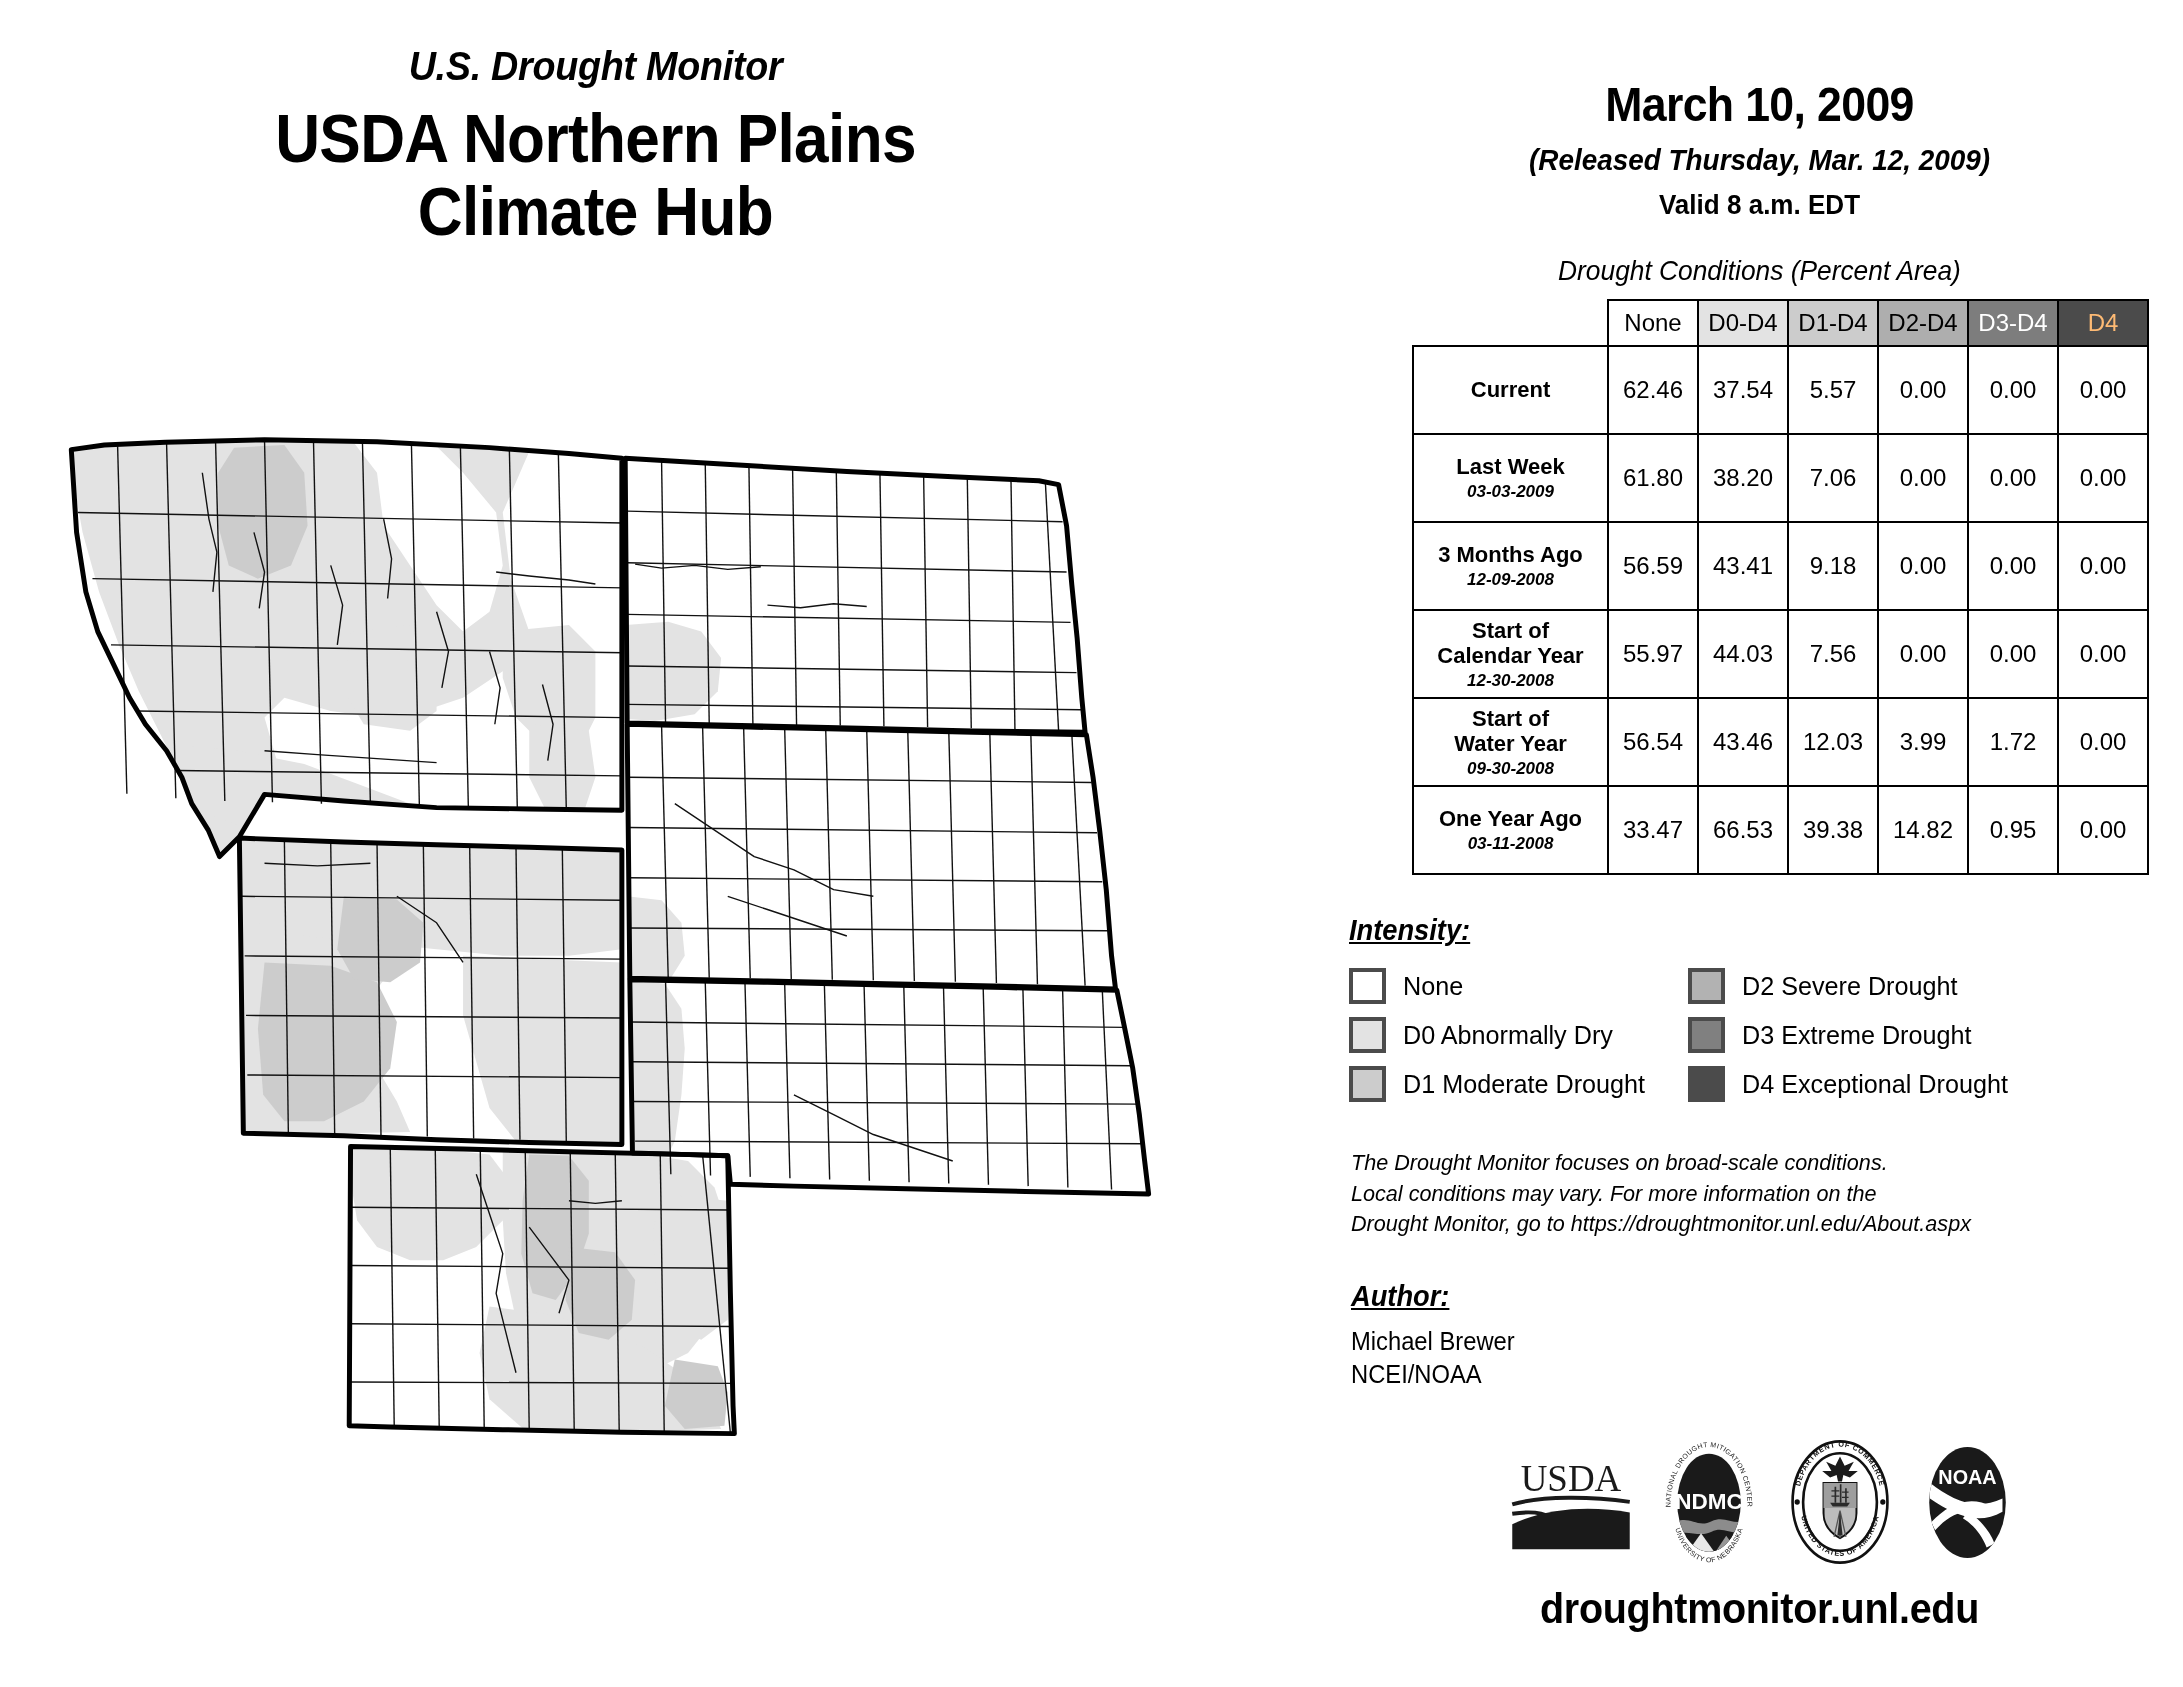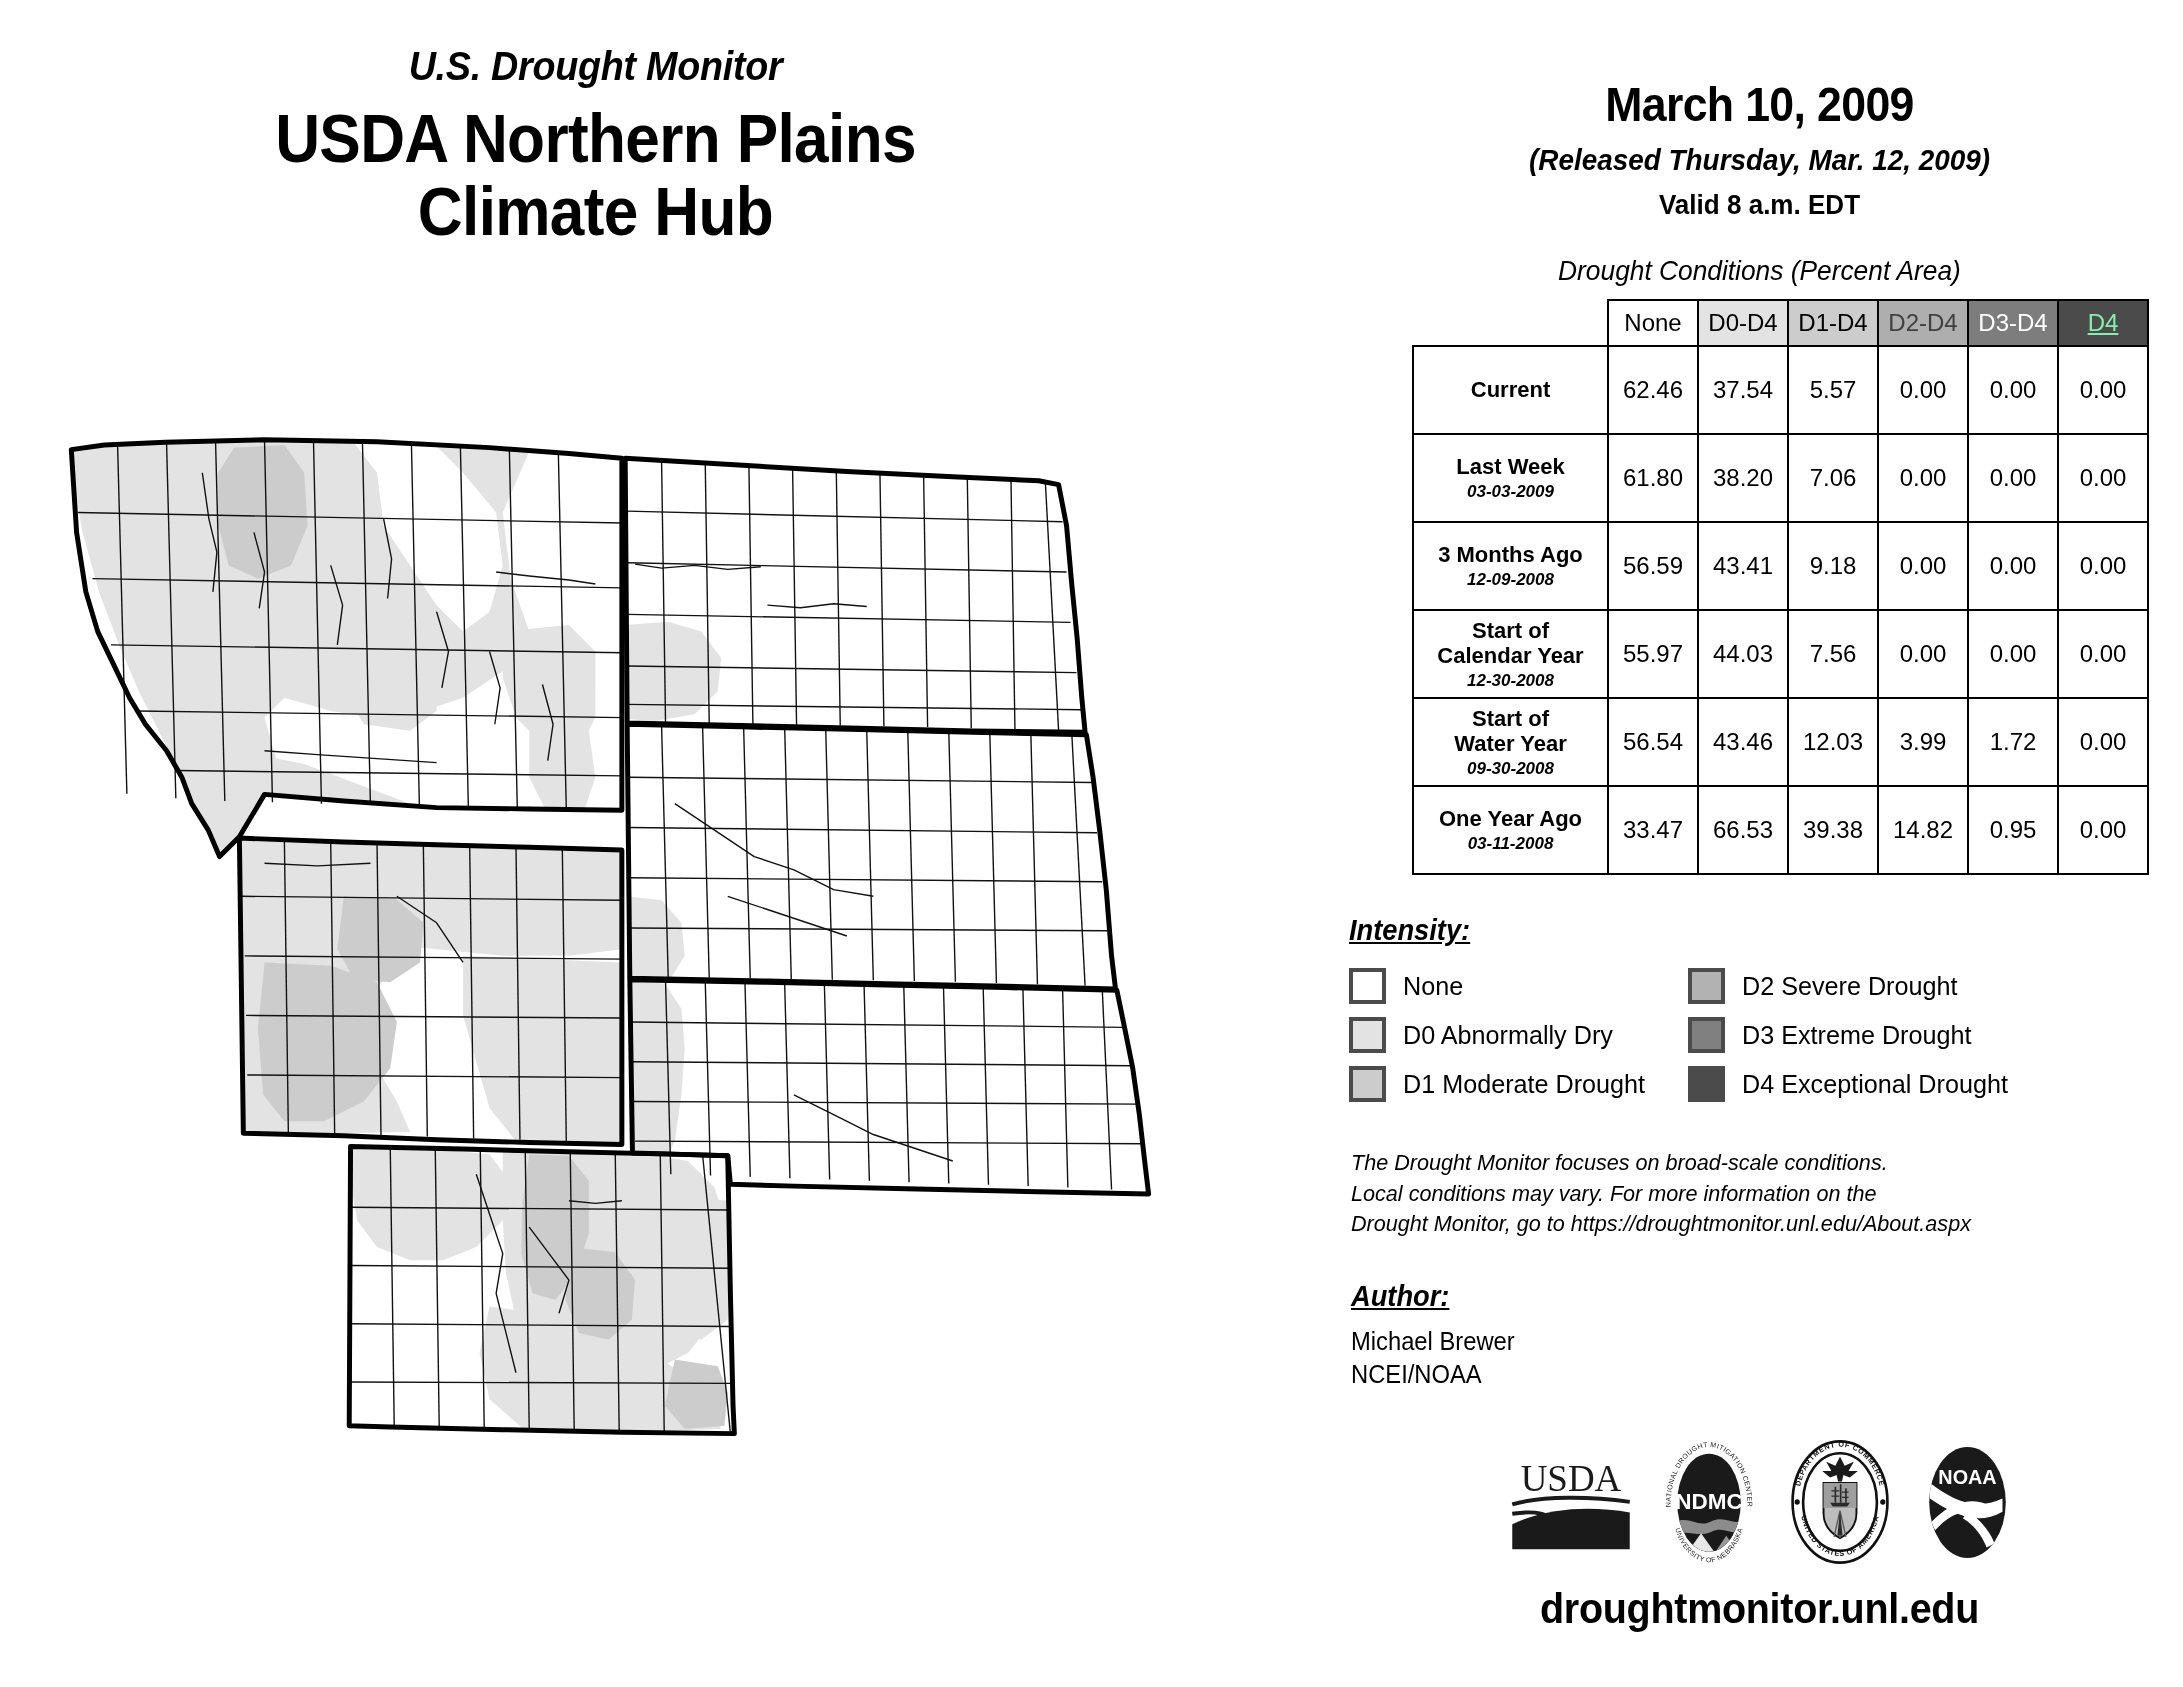--- a/index.html
+++ b/index.html
@@ -102,23 +102,23 @@
     font-size: 24px;
     text-align: center;
     vertical-align: middle;
     padding: 0;
   }
   th.corner { border: none !important; background: transparent; }
 
   th.h-none { background: #ffffff; color: #000; }
   th.h-d0   { background: #e3e3e3; color: #000; }
   th.h-d1   { background: #cccccc; color: #000; }
-  th.h-d2   { background: #aeaeae; color: #404040; }
+  th.h-d2   { background: #aeaeae; color: #000000; }
   th.h-d3   { background: #7d7d7d; color: #ffffff; }
-  th.h-d4   { background: #4b4b4b; color: #86efac; text-decoration: underline; }
+  th.h-d4   { background: #4b4b4b; color: #fdba74; }
 
   table.cond tbody td {
     border: 2.6px solid #000;
     text-align: center;
     vertical-align: middle;
     padding: 0;
     background: #fff;
     font-size: 24px;
   }
   table.cond tbody td.rowlab {

